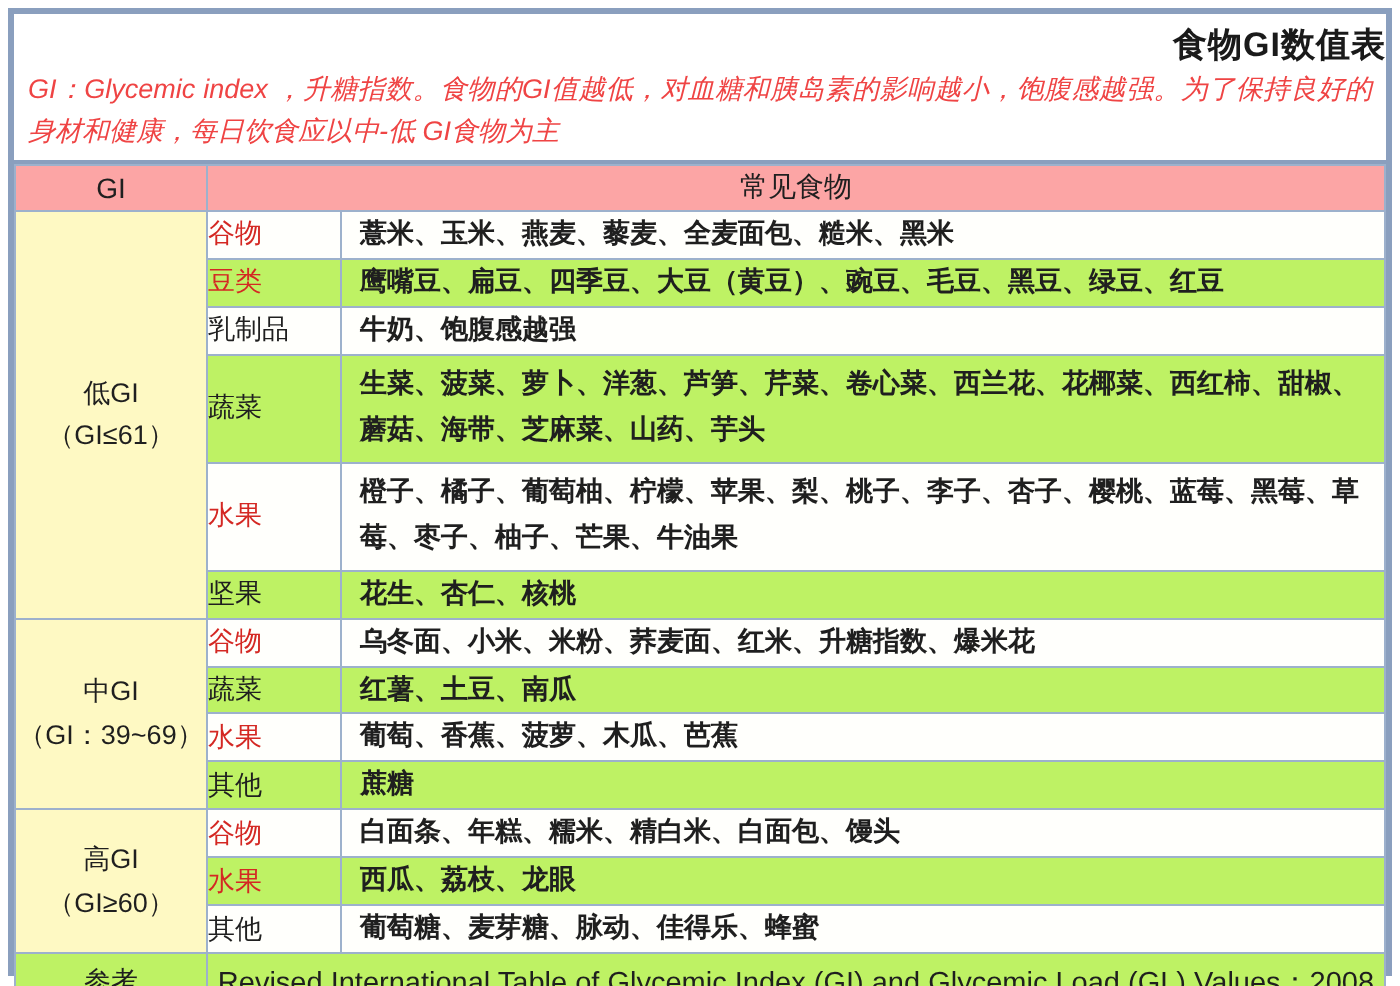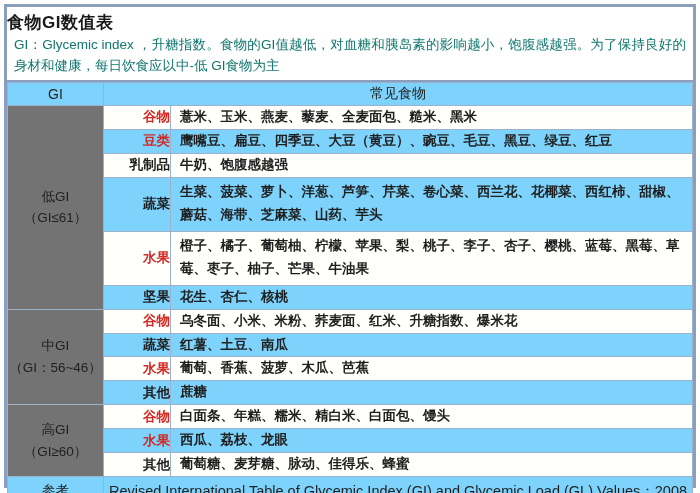--- a/index.html
+++ b/index.html
@@ -1,35 +1,35 @@
 <!DOCTYPE html>
 <html><head>
 <meta charset="utf-8">
 <style>
   html,body{margin:0;padding:0;background:#ffffff;width:700px;height:493px;overflow:hidden;
     font-family:"Liberation Sans","DejaVu Sans",sans-serif;}
   .frame{position:absolute;left:4px;top:4px;width:686px;height:478px;
     border:3px solid #8a9fbe;background:#fffffc;}
   
   .top-block{border-bottom:2px solid #8a9fbe;padding:2px 0 3px 0;background:#ffffff;}
-  .main-title{text-align:left;font-size:17px;font-weight:bold;color:#1a1a1a;
+  .main-title{text-align:right;font-size:17px;font-weight:bold;color:#1a1a1a;
     padding:2px 0 1px 0;letter-spacing:.5px;}
-  .descr{font-size:13.5px;color:#0f766e;line-height:1.55;padding:0 7px;text-align:justify;}
+  .descr{font-size:13.5px;color:#ef4444;line-height:1.55;padding:0 7px;text-align:justify;font-style:italic;}
   
   table{border-collapse:collapse;width:100%;table-layout:fixed;}
   td,th{border:1px solid #9db1cc;font-size:13.5px;color:#1f1f1f;
     padding:0;overflow:hidden;}
   th{font-weight:normal;}
   tr{height:22px;}
   tr.tall{height:54px;}
-  tr.hdr{height:23px;background:#7dd3fc;}
+  tr.hdr{height:23px;background:#fca5a5;}
   tr.foot{height:29px;}
-  .alt{background:#7dd3fc;}
-  .giCol{text-align:center;vertical-align:middle;background:#737373;line-height:1.6;}
-  .cat{text-align:right;vertical-align:middle;font-weight:bold;}
+  .alt{background:#bef264;}
+  .giCol{text-align:center;vertical-align:middle;background:#fef9c3;line-height:1.6;}
+  .cat{text-align:left;vertical-align:middle;font-weight:normal;}
   .cat.red{color:#d42823;}
   .foods{padding:0 6px 0 9px;vertical-align:middle;line-height:1.7;font-weight:bold;}
   .hdr th{text-align:center;vertical-align:middle;font-size:14px;}
   .refText{text-align:center;vertical-align:middle;font-size:14.5px;padding:0 4px;}
   .refLabel{text-align:center;vertical-align:middle;}
   col.c1{width:96px;} col.c2{width:67px;}
 </style>
 </head>
 <body>
 
@@ -77,21 +77,21 @@
       <td class="foods">橙子、橘子、葡萄柚、柠檬、苹果、梨、桃子、李子、杏子、樱桃、蓝莓、黑莓、草莓、枣子、柚子、芒果、牛油果</td>
     </tr>
     <tr class="alt">
       <td class="cat">坚果</td>
       <td class="foods">花生、杏仁、核桃</td>
     </tr>
 
     <tr>
       <td class="giCol" rowspan="4">
         <div>中GI</div>
-        <div>（GI：56~46）</div>
+        <div>（GI：39~69）</div>
       </td>
       <td class="cat red">谷物</td>
       <td class="foods">乌冬面、小米、米粉、荞麦面、红米、升糖指数、爆米花</td>
     </tr>
     <tr class="alt">
       <td class="cat">蔬菜</td>
       <td class="foods">红薯、土豆、南瓜</td>
     </tr>
     <tr>
       <td class="cat red">水果</td>

